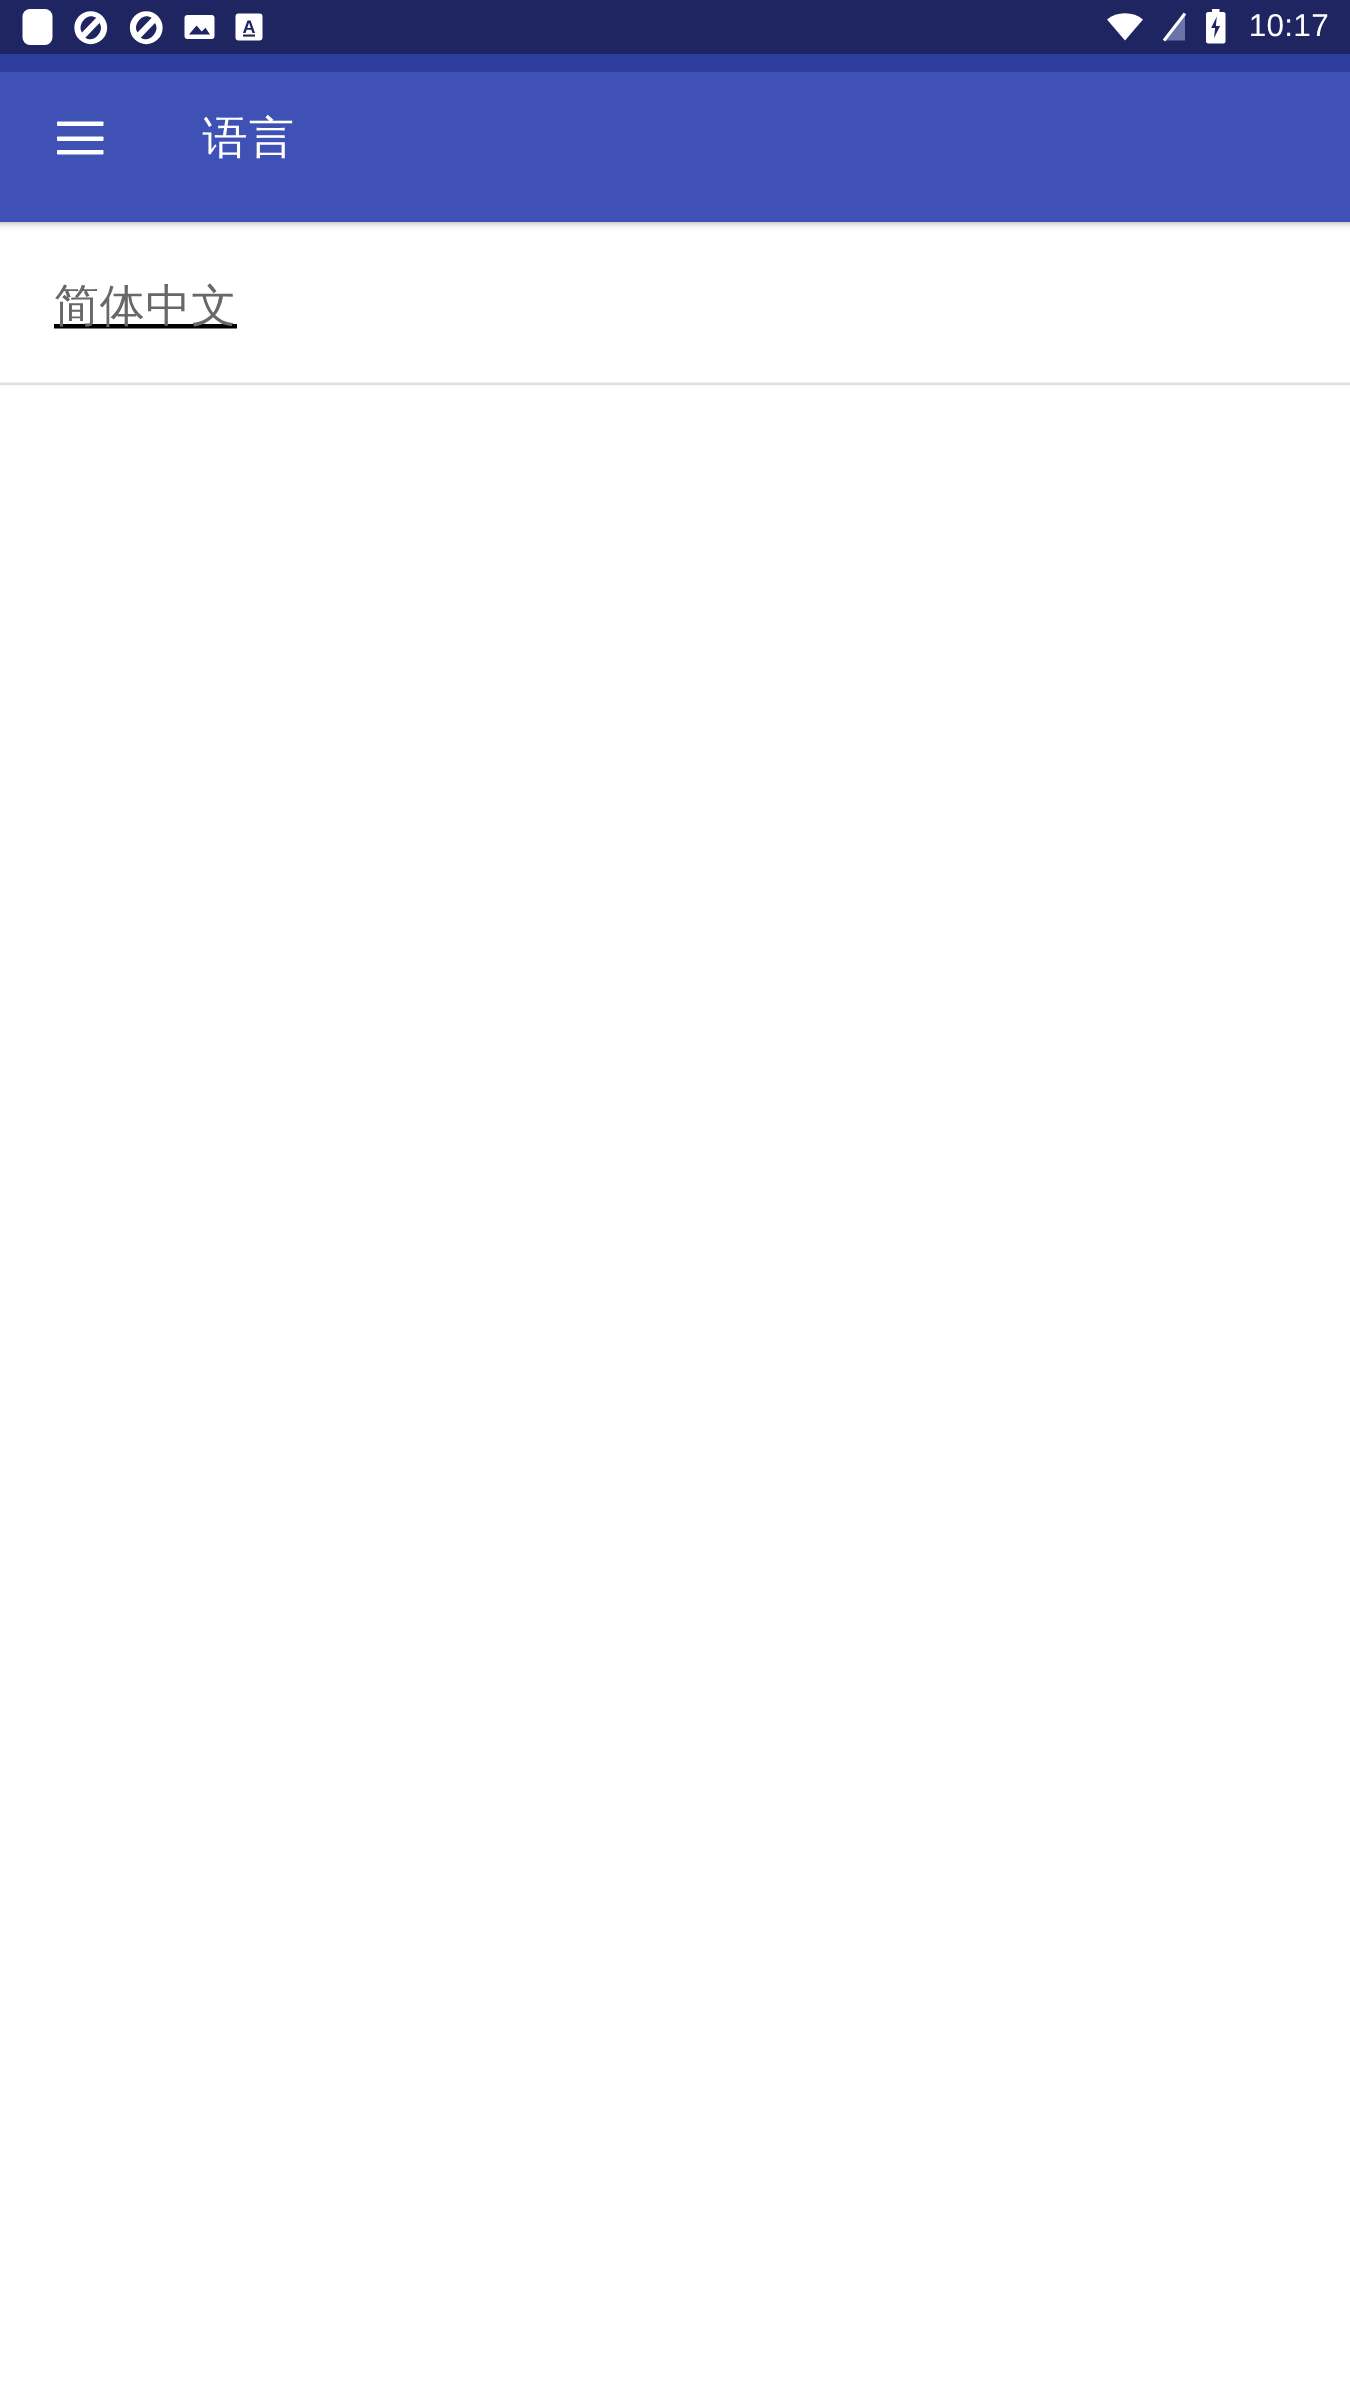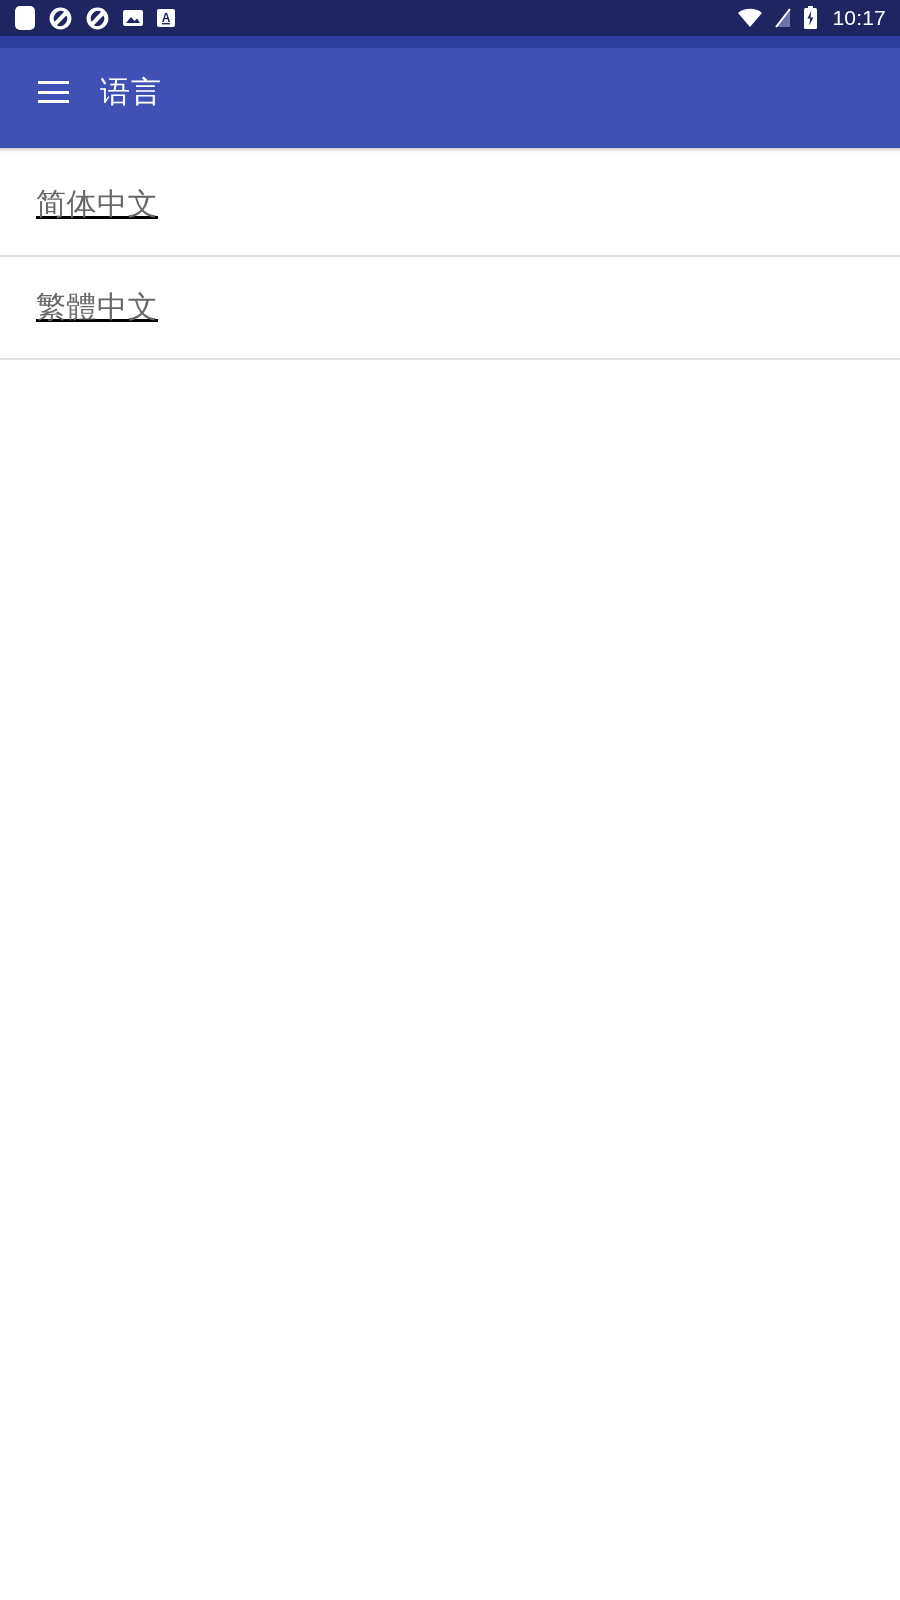--- a/index.html
+++ b/index.html
@@ -56,20 +56,21 @@
 
   
   .app-bar {
     position: relative;
     height: 100px;
     background: #3f51b5;
     display: flex;
     align-items: center;
     padding: 0 0 12px 38px;
     box-sizing: border-box;
+    gap: 35px;
   }
   .hamburger {
     width: 31px;
     height: 22px;
     display: flex;
     flex-direction: column;
     justify-content: space-between;
     cursor: pointer;
     flex: 0 0 auto;
   }
@@ -210,23 +211,20 @@
     <div class="app-bar-title">语言</div>
   </div>
   <div class="app-bar-shadow"></div>
 
   <div class="lang-list">
 
     <div class="lang-item">
       <span class="lang-item-label">简体中文</span>
     </div>
 
-    <div class="lang-item">
-      <span class="lang-item-label">繁體中文</span>
-    </div>
 
 
 
   </div>
 
   <div class="content-rest"></div>
 
 </div>
 
 </body></html>

